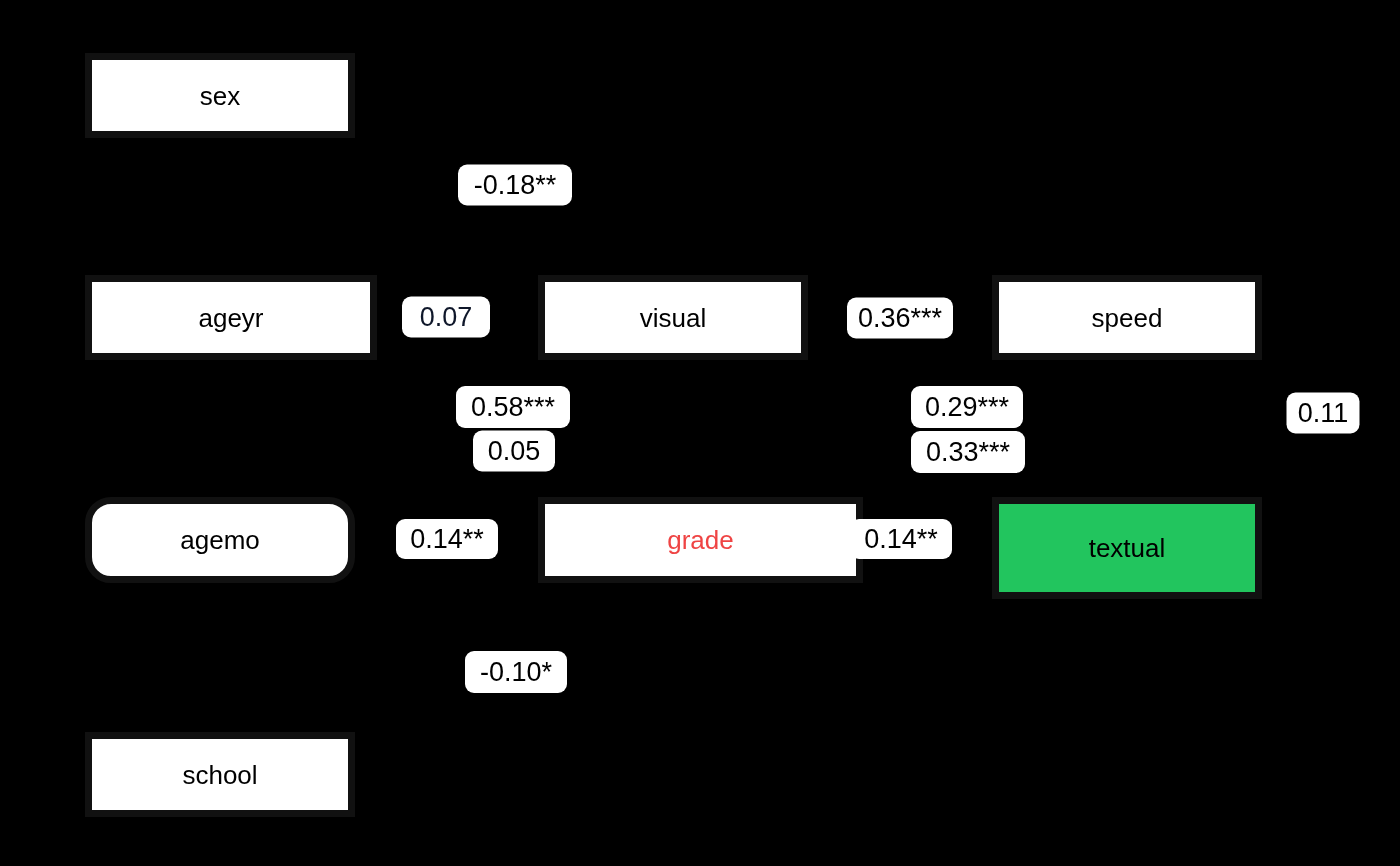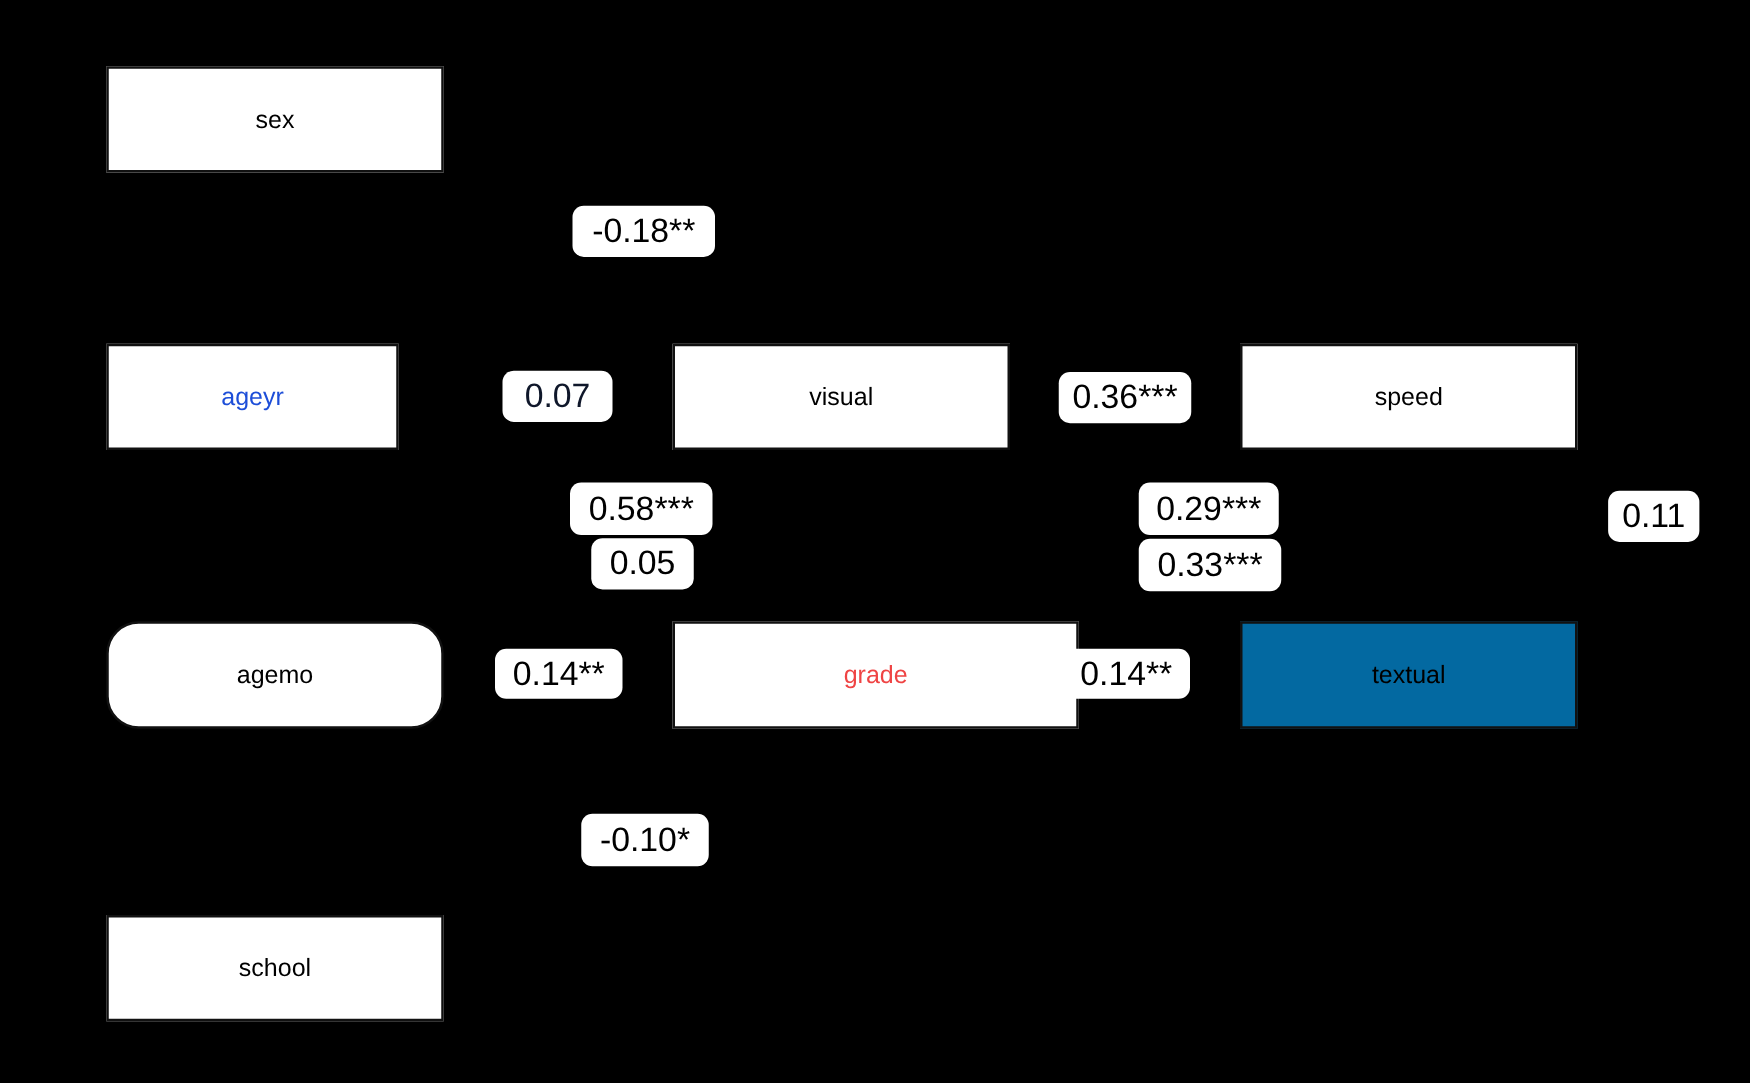--- a/index.html
+++ b/index.html
@@ -12,26 +12,26 @@
     width: 1400px;
     height: 866px;
     background: #000000;
     overflow: hidden;
     font-family: "Liberation Sans", "DejaVu Sans", sans-serif;
   }
   .node {
     position: absolute;
     box-sizing: border-box;
     background: #ffffff;
-    border: 2px solid #eab308;
+    border: 7px solid #eab308;
     color: #000000;
     display: flex;
     align-items: center;
     justify-content: center;
-    font-size: 20px;
+    font-size: 26px;
     line-height: 1;
     white-space: nowrap;
   }
   .edge-label {
     position: absolute;
     box-sizing: border-box;
     background: #ffffff;
     border-radius: 9px;
     color: #000000;
     display: flex;
@@ -41,27 +41,27 @@
     line-height: 1;
     white-space: nowrap;
     transform: translate(-50%, -50%);
   }
 </style>
 </head>
 <body>
 
 <div class="stage" style="background: rgb(0, 0, 0);">
     <div class="node" style="left: 85px; top: 53px; width: 270px; height: 85px; background: rgb(255, 255, 255); border-color: rgb(17, 17, 17); color: rgb(0, 0, 0);">sex</div>
-    <div class="node" style="left: 85px; top: 275px; width: 234px; height: 85px; background: rgb(255, 255, 255); border-color: rgb(17, 17, 17); color: #1d4ed8;">ageyr</div>
+    <div class="node" style="left: 85px; top: 275px; width: 292px; height: 85px; background: rgb(255, 255, 255); border-color: rgb(17, 17, 17); color: #000000;">ageyr</div>
     <div class="node" style="left: 85px; top: 497px; width: 270px; height: 86px; background: rgb(255, 255, 255); border-color: rgb(17, 17, 17); color: rgb(0, 0, 0); border-radius: 26px;">agemo</div>
     <div class="node" style="left: 85px; top: 719px; width: 270px; height: 85px; background: rgb(255, 255, 255); border-color: rgb(17, 17, 17); color: rgb(0, 0, 0); margin-top: 13px;">school</div>
     <div class="node" style="left: 538px; top: 275px; width: 270px; height: 85px; background: rgb(255, 255, 255); border-color: rgb(17, 17, 17); color: rgb(0, 0, 0);">visual</div>
     <div class="node" style="left: 538px; top: 497px; width: 325px; height: 86px; background: rgb(255, 255, 255); border-color: rgb(17, 17, 17); color: #ef4444;">grade</div>
     <div class="node" style="left: 992px; top: 275px; width: 270px; height: 85px; background: rgb(255, 255, 255); border-color: rgb(17, 17, 17); color: rgb(0, 0, 0);">speed</div>
-    <div class="node" style="left: 992px; top: 497px; width: 270px; height: 86px; background: #0369a1; border-color: rgb(17, 17, 17); color: rgb(0, 0, 0);">textual</div>
+    <div class="node" style="left: 992px; top: 497px; width: 270px; height: 102px; background: #22c55e; border-color: rgb(17, 17, 17); color: rgb(0, 0, 0);">textual</div>
     <div class="edge-label" style="left: 515px; top: 185px; width: 114px; height: 41px; background: rgb(255, 255, 255); color: rgb(0, 0, 0);">-0.18**</div>
     <div class="edge-label" style="left: 446px; top: 317px; width: 88px; height: 41px; background: rgb(255, 255, 255); color: #0f172a;">0.07</div>
     <div class="edge-label" style="left: 900px; top: 318px; width: 106px; height: 41px; background: rgb(255, 255, 255); color: rgb(0, 0, 0);">0.36***</div>
     <div class="edge-label" style="left: 513px; top: 407px; width: 114px; height: 42px; background: rgb(255, 255, 255); color: rgb(0, 0, 0);">0.58***</div>
     <div class="edge-label" style="left: 514px; top: 451px; width: 82px; height: 41px; background: rgb(255, 255, 255); color: rgb(0, 0, 0);">0.05</div>
     <div class="edge-label" style="left: 967px; top: 407px; width: 112px; height: 42px; background: rgb(255, 255, 255); color: rgb(0, 0, 0); text-align: center;">0.29***</div>
     <div class="edge-label" style="left: 968px; top: 452px; width: 114px; height: 42px; background: rgb(255, 255, 255); color: rgb(0, 0, 0);">0.33***</div>
     <div class="edge-label" style="left: 1323px; top: 413px; width: 73px; height: 41px; background: rgb(255, 255, 255); color: rgb(0, 0, 0);">0.11</div>
     <div class="edge-label" style="left: 447px; top: 539px; width: 102px; height: 40px; background: rgb(255, 255, 255); color: rgb(0, 0, 0);">0.14**</div>
     <div class="edge-label" style="left: 901px; top: 539px; width: 102px; height: 40px; background: rgb(255, 255, 255); color: rgb(0, 0, 0);">0.14**</div>

